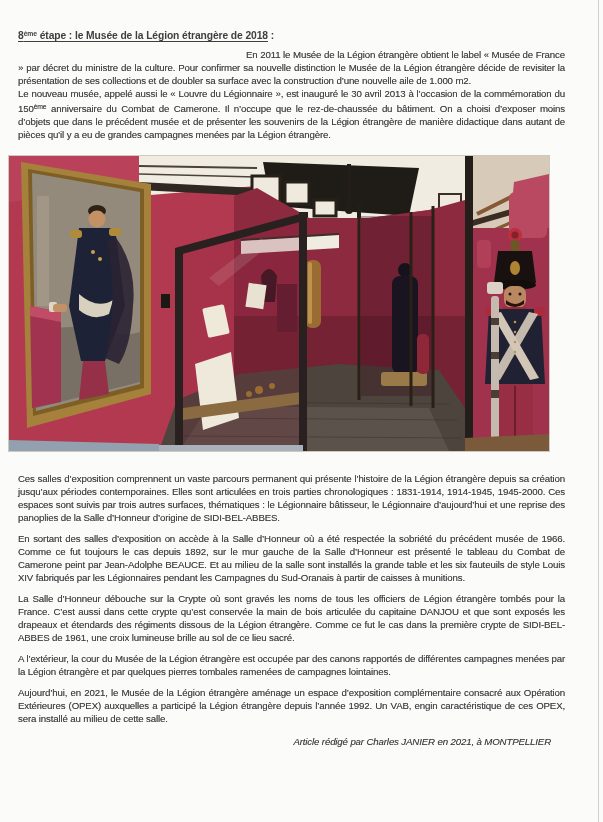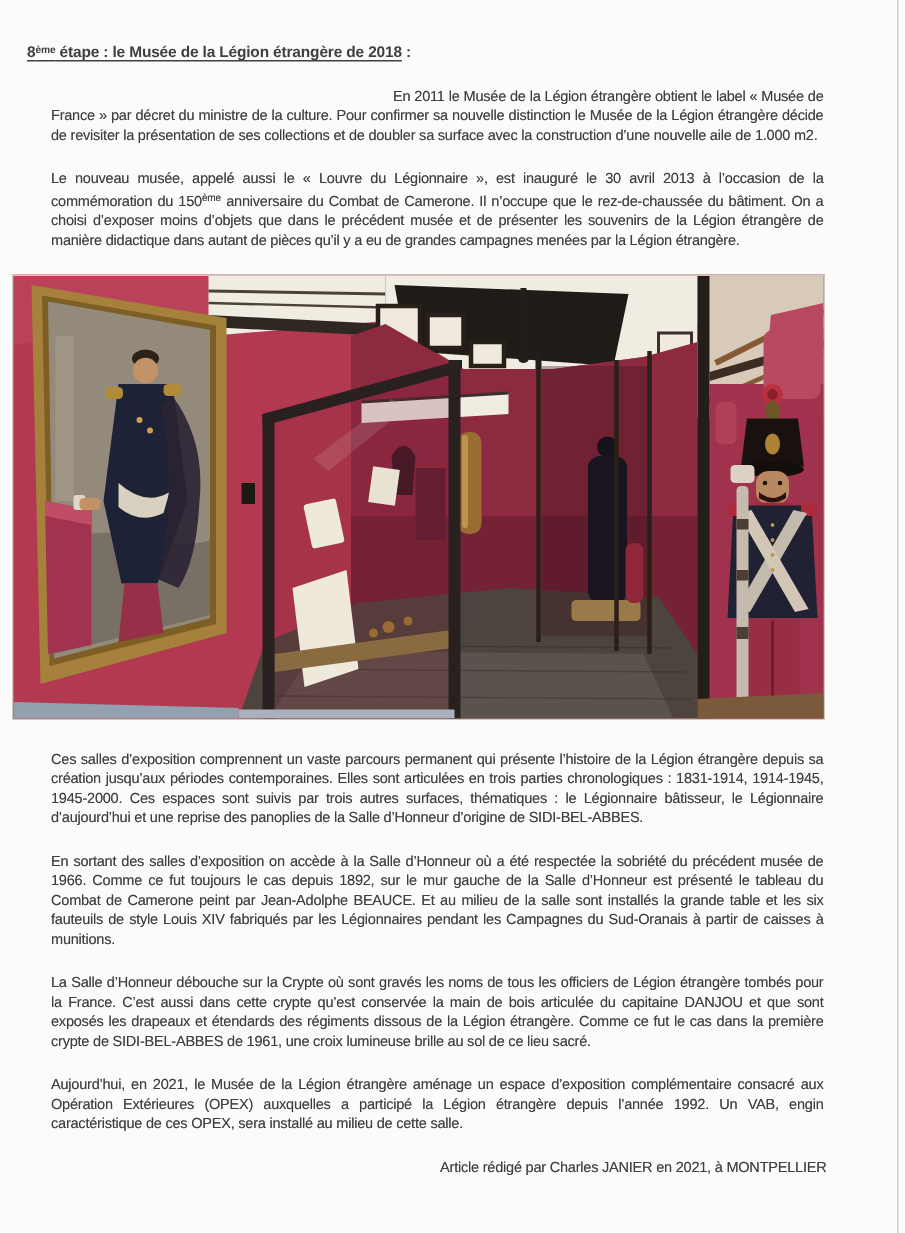--- a/index.html
+++ b/index.html
@@ -15,35 +15,36 @@
   }
   .scan-line{position:absolute;top:0;right:4px;width:1px;height:100%;
     background:rgba(140,140,145,.4);pointer-events:none;}
   .title{
     font-size:10.3px;font-weight:bold;margin:0 0 6px 0;
     letter-spacing:-0.1px;line-height:13px;
   }
   .title .u{text-decoration:underline;text-underline-offset:2px;}
   sup.ord{font-size:6.8px;vertical-align:3px;}
   .para{
-    margin:16px;font-size:9.7px;line-height:13px;
+    margin:0;font-size:9.7px;line-height:13px;
     text-align:justify;letter-spacing:-0.15px;
     text-shadow:0 0 .4px rgba(63,62,65,.55);
   }
   .para.gap{margin-bottom:8px;}
   .para.first-indent{text-indent:228px;}
   .photo-fig{
     margin:14px 0 20px -10px;width:540px;height:295px;
     border:1px solid #cfc8bd;background:#b23950;
   }
   .photo-fig svg{display:block;}
   .credit{
     margin-top:10px;font-size:9.7px;line-height:13px;
     text-align:right;padding-right:14px;letter-spacing:-0.15px;
     text-shadow:0 0 .4px rgba(63,62,65,.55);
+    font-style:italic;
   }
   
   .f-wall{fill:var(--c-wall,#b23950);}
   .f-wall2{fill:var(--c-wall-light,#c14e66);}
   .f-wall3{fill:var(--c-wall-dark,#8e2a40);}
   .f-ceil{fill:var(--c-ceiling,#f0ece1);}
   .f-dark{fill:var(--c-dark-panel,#1f1c18);}
   .f-floor{fill:var(--c-floor,#4d443d);}
   .f-gold{fill:var(--c-gold,#a5813c);}
   .f-sky{fill:var(--c-painting-sky,#948a7c);}
@@ -233,18 +234,19 @@
         <polygon class="f-blue" points="0,284 150,288 150,295 0,295"></polygon>
         <rect x="150" y="289" width="144" height="6" fill="#a9b2bc"></rect>
         <polygon points="456,282 540,278 540,295 456,295" fill="#7b5a3c"></polygon>
       </g>
     </svg>
   </figure>
 
   <p class="para gap">Ces salles d’exposition comprennent un vaste parcours permanent qui présente l’histoire de la Légion étrangère depuis sa création jusqu’aux périodes contemporaines.  Elles sont articulées en trois parties chronologiques : 1831-1914, 1914-1945, 1945-2000.   Ces espaces sont suivis par trois autres surfaces, thématiques : le Légionnaire bâtisseur, le Légionnaire d’aujourd’hui et une reprise des panoplies de la Salle d’Honneur d’origine de SIDI-BEL-ABBES.</p>
   <p class="para gap">En sortant des salles d’exposition on accède à la Salle d’Honneur où a été respectée la sobriété du précédent musée de 1966.  Comme ce fut toujours le cas depuis 1892, sur le mur gauche de la Salle d’Honneur est présenté le tableau du Combat de Camerone peint par Jean-Adolphe BEAUCE.   Et au milieu de la salle sont installés la grande table et les six fauteuils de style Louis XIV fabriqués par les Légionnaires pendant les Campagnes du Sud-Oranais à partir de caisses à munitions.</p>
   <p class="para gap">La Salle d’Honneur débouche sur la Crypte où sont gravés les noms de tous les officiers de Légion étrangère tombés pour la France.   C’est aussi dans cette crypte qu’est conservée la main de bois articulée du capitaine DANJOU et que sont exposés les drapeaux et étendards des régiments dissous de la Légion étrangère.  Comme ce fut le cas dans la première crypte de SIDI-BEL-ABBES de 1961, une croix lumineuse brille au sol de ce lieu sacré.</p>
+  <p class="para gap">A l’extérieur, la cour du Musée de la Légion étrangère est occupée par des canons rapportés de différentes campagnes menées par la Légion étrangère et par quelques pierres tombales ramenées de campagnes lointaines.</p>
   <p class="para">Aujourd’hui, en 2021, le Musée de la Légion étrangère aménage un espace d’exposition complémentaire consacré aux Opération Extérieures (OPEX) auxquelles a participé la Légion étrangère depuis l’année 1992.   Un VAB, engin caractéristique de ces OPEX, sera installé au milieu de cette salle.</p>
 
   <div class="credit">Article rédigé par Charles JANIER en 2021, à MONTPELLIER</div>
 
   <div class="scan-line"></div>
 </div>
 
 </body></html>

